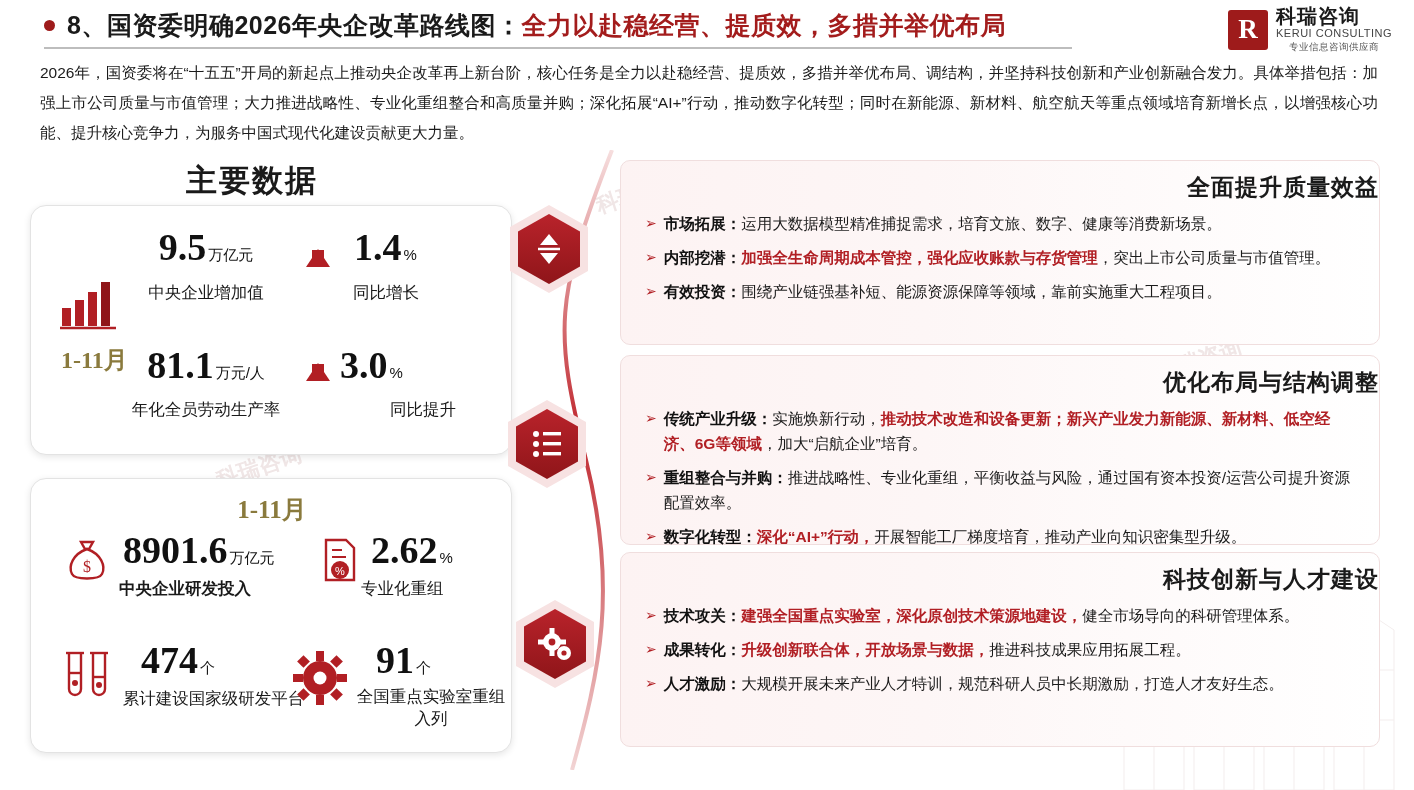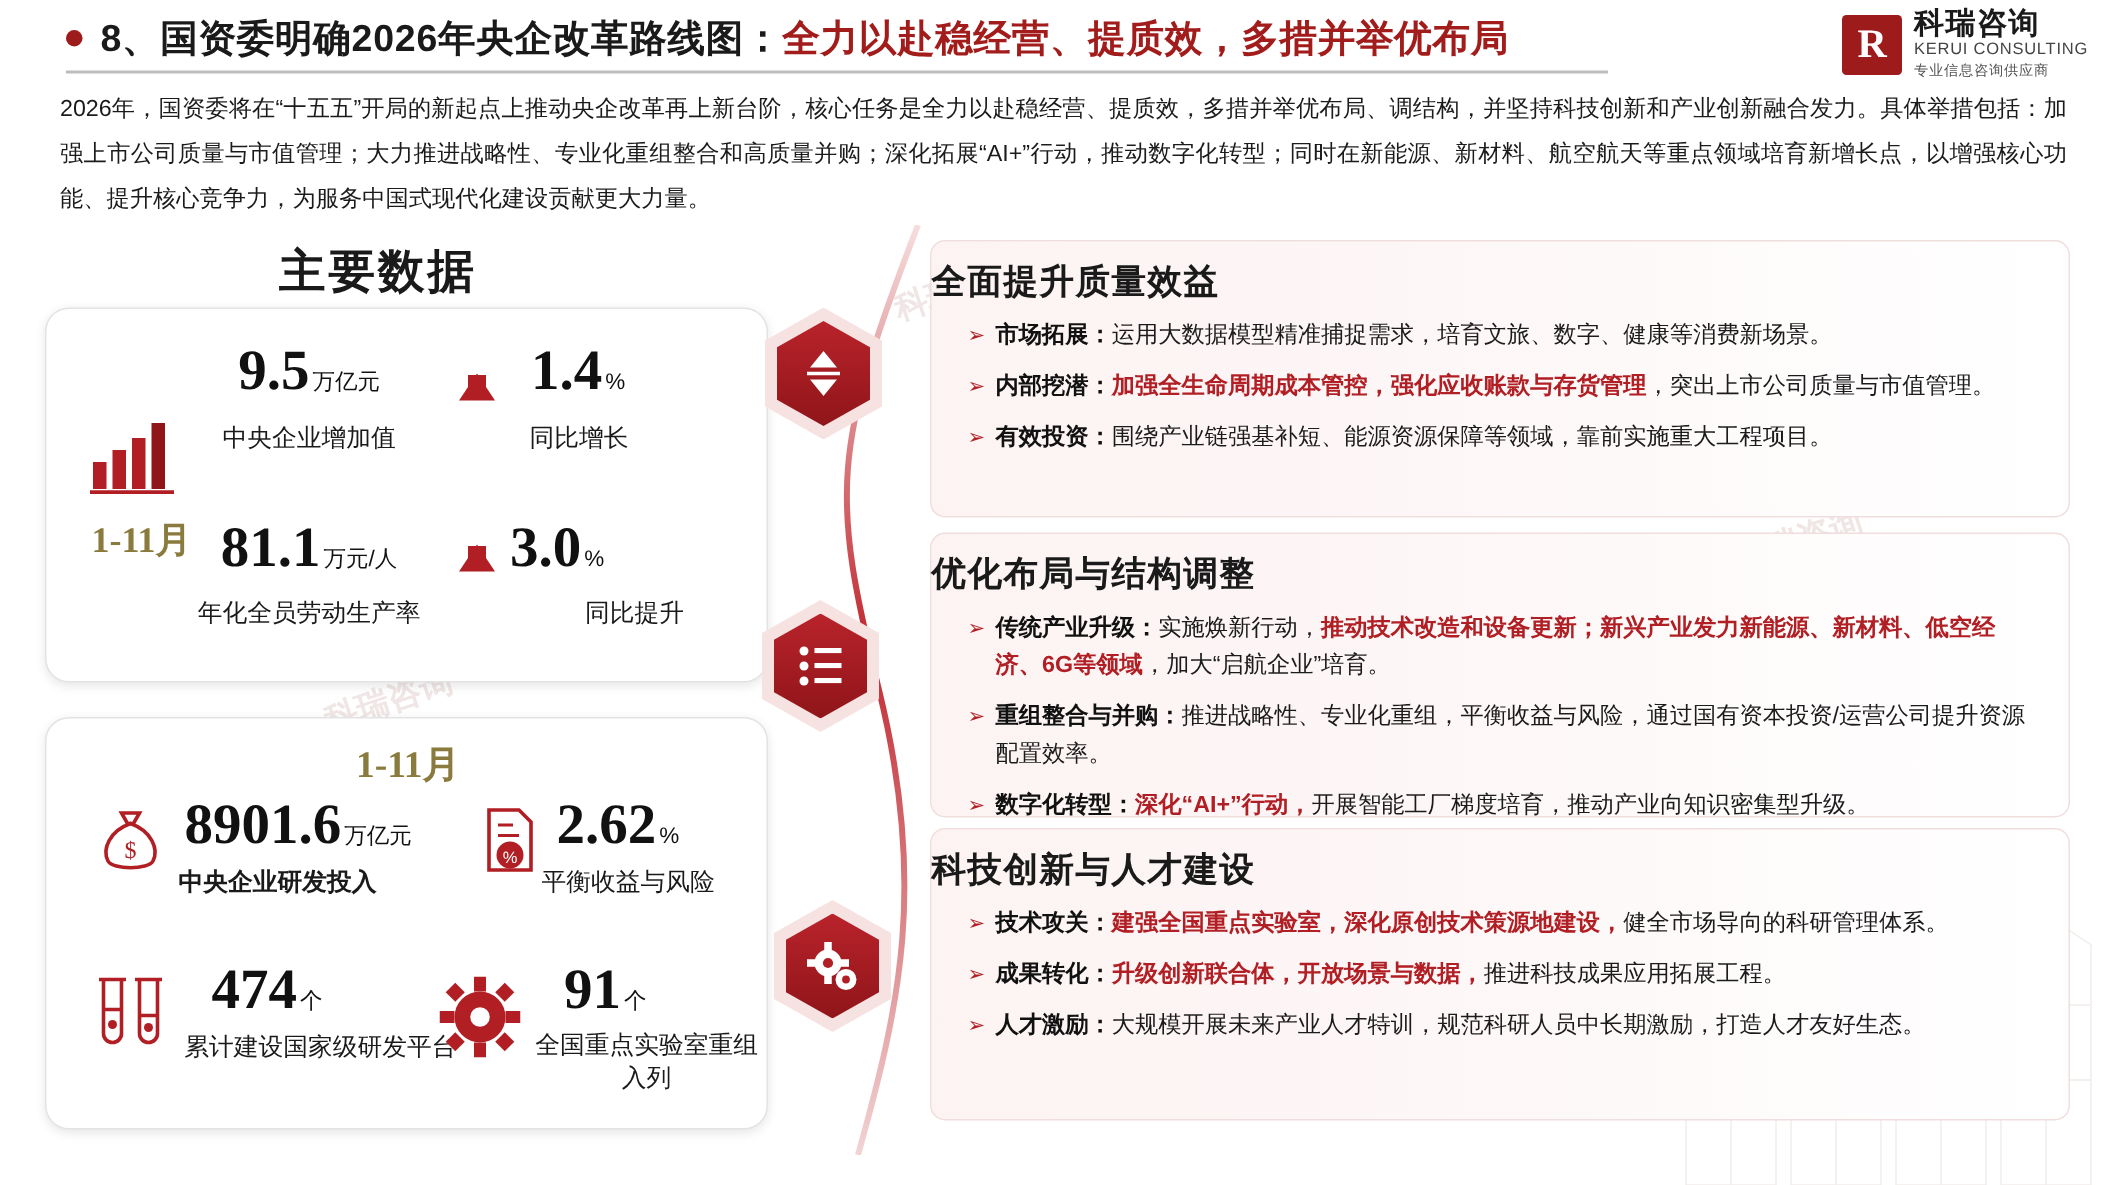--- a/index.html
+++ b/index.html
@@ -41,21 +41,21 @@
     border-radius:3px;
   }
   .logo-text .logo-cn {
     font-size:20px; font-weight:bold; color:#1a1a1a; letter-spacing:1px;
     line-height:1.05;
   }
   .logo-text .logo-en {
     font-size:11px; color:#444; letter-spacing:0.5px; line-height:1.25;
   }
   .logo-text .logo-sub {
-    font-size:9.5px; color:#555; letter-spacing:0.5px;
+    font-size:9.5px; color:#555; letter-spacing:0.5px;text-align:center;
   }
   .logo-en-row { display:flex; align-items:baseline; gap:4px; }
 
   
   .intro {
     position:absolute; left:40px; top:58px; width:1338px;
     font-size:15.5px; line-height:30px; color:#1b1b1b; text-align:justify;
   }
 
   
@@ -100,21 +100,21 @@
   
   .panel {
     position:absolute; width:760px;
     background:linear-gradient(90deg,#fdf3f3 0%, #fdf6f6 40%, #ffffff 100%);
     border:1px solid #f0dede; border-radius:10px;
   }
   #panel-1 { left:620px; top:160px; height:185px; }
   #panel-2 { left:620px; top:355px; height:190px; }
   #panel-3 { left:620px; top:552px; height:195px; }
   .panel-title {
-    text-align:left; font-size:23px; font-weight:bold; color:#1a1a1a;
+    text-align:right; font-size:23px; font-weight:bold; color:#1a1a1a;
     margin-top:11px; letter-spacing:1px;
   }
   .bullets { margin:8px 18px 0 24px; }
   .bline {
     display:flex; align-items:flex-start; margin-bottom:9px;
     font-size:15.5px; line-height:25px; color:#1b1b1b;
   }
   .bmark { color:#b11f24; margin-right:7px; font-size:14px; line-height:25px; flex:none; }
   .bline b { color:#111; }
   .bline .r { color:#b11f24; font-weight:bold; }
@@ -242,21 +242,21 @@
 
   <svg class="ic" style="left:285px;top:55px;" width="46" height="52" viewBox="0 0 46 52">
     <path d="M10 6 h20 l8 8 v32 h-28z" fill="none" stroke="#b11f24" stroke-width="2.4"></path>
     <path d="M16 16 h10 M16 23 h14" stroke="#b11f24" stroke-width="2"></path>
     <circle cx="24" cy="36" r="9" fill="#b11f24"></circle>
     <text x="24" y="41" font-size="11" fill="#fff" text-anchor="middle" font-family="Liberation Sans, sans-serif">%</text>
   </svg>
   <div style="position:absolute;left:340px;top:52px;">
     <span class="num">2.62</span><span class="unit">%</span>
   </div>
-  <div class="lbl" style="position:absolute;left:330px;top:98px;width:150px;text-align:left;">平衡收益与风险</div>
+  <div class="lbl" style="position:absolute;left:330px;top:98px;width:150px;text-align:left;">专业化重组</div>
 
   <svg class="ic" style="left:28px;top:168px;" width="56" height="62" viewBox="0 0 56 62">
     <g stroke="#b11f24" stroke-width="2.4" fill="none">
       <path d="M10 6 v36 a6 6 0 0 0 12 0 V6"></path>
       <path d="M7 6 h18"></path>
       <path d="M10 26 h12"></path>
       <path d="M34 6 v36 a6 6 0 0 0 12 0 V6"></path>
       <path d="M31 6 h18"></path>
       <path d="M34 30 h12"></path>
     </g>

